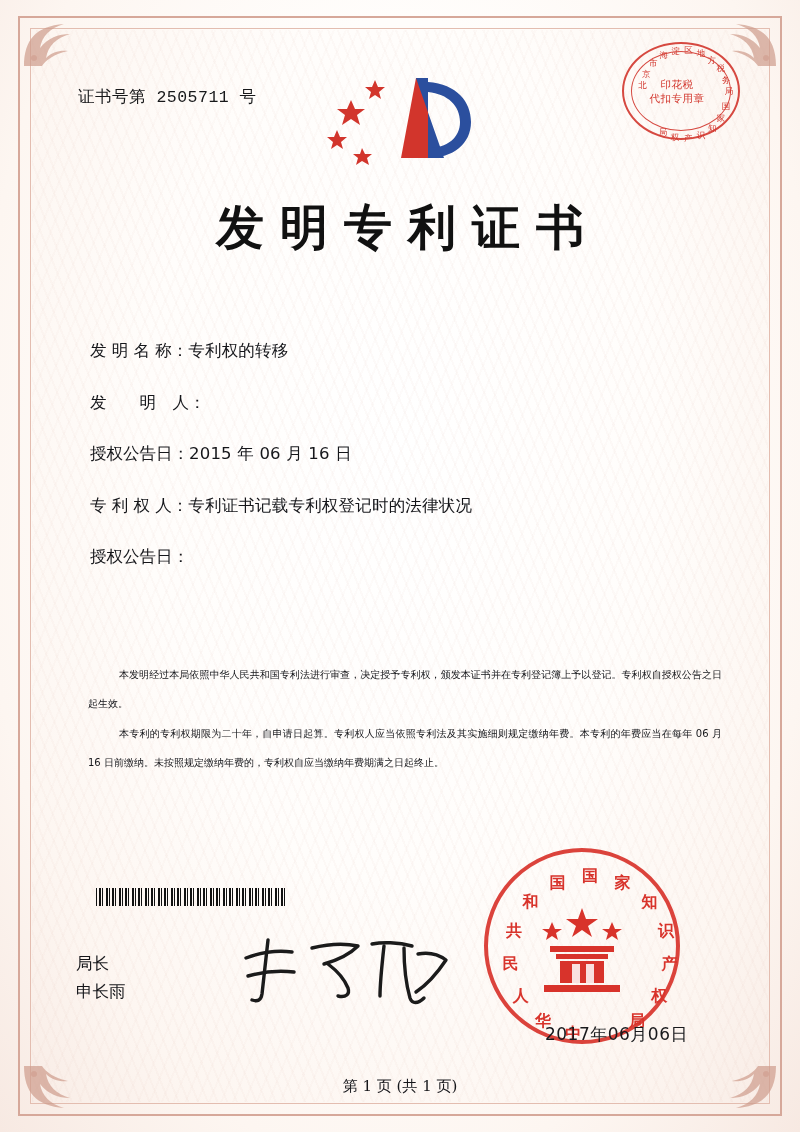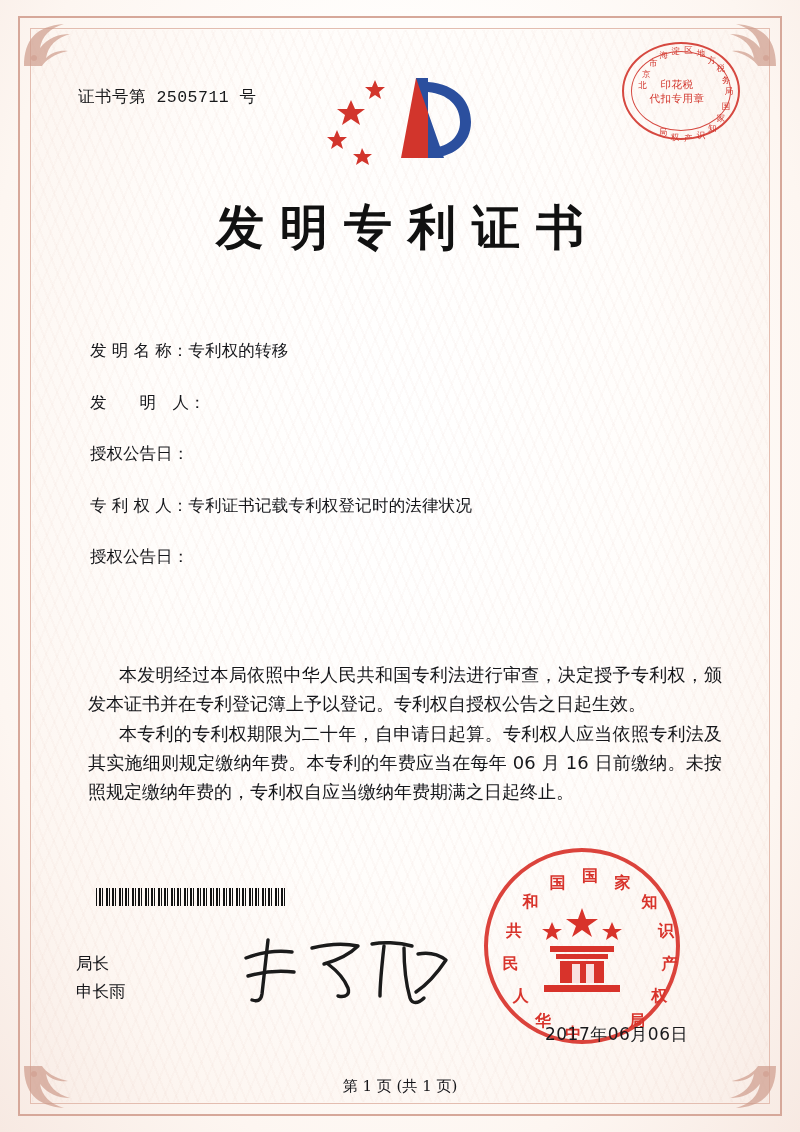--- a/index.html
+++ b/index.html
@@ -165,21 +165,21 @@
     flex: 1 1 auto;
     letter-spacing: .2px;
   }
 
   
   .body-text {
     position: absolute;
     left: 88px;
     right: 78px;
     top: 660px;
-    font-size: 18px;
+    font-size: 10px;
     line-height: 29px;
     color: #15161a;
     text-align: justify;
     font-family: "DejaVu Sans", sans-serif;
   }
   .body-text p {
     margin: 0 0 1px 0;
     text-indent: 31px;
   }
 
@@ -359,20 +359,21 @@
     <div class="fields">
       <div class="field">
         <span class="label">发 明 名 称：</span>
         <span class="value">专利权的转移</span>
       </div>
       <div class="field">
         <span class="label">发　　明　人：</span>
       </div>
       <div class="field">
         <span class="label">授权公告日：</span>
+        <span class="value">2015 年 06 月 16 日</span>
       </div>
       <div class="field">
         <span class="label">专 利 权 人：</span>
         <span class="value">专利证书记载专利权登记时的法律状况</span>
       </div>
       <div class="field">
         <span class="label">授权公告日：</span>
       </div>
     </div>
 

